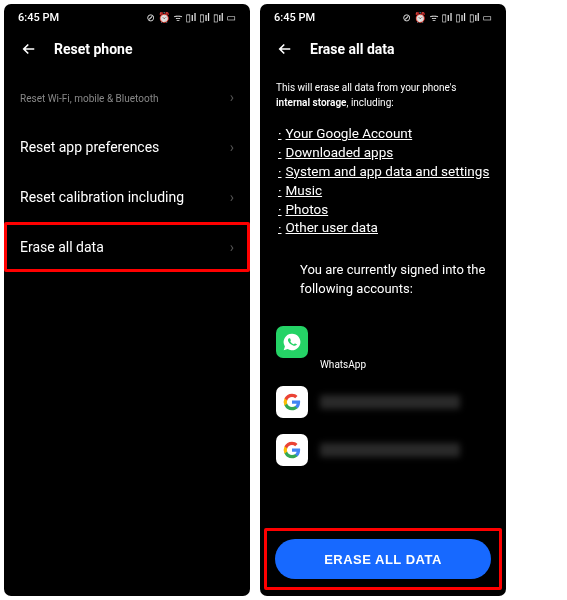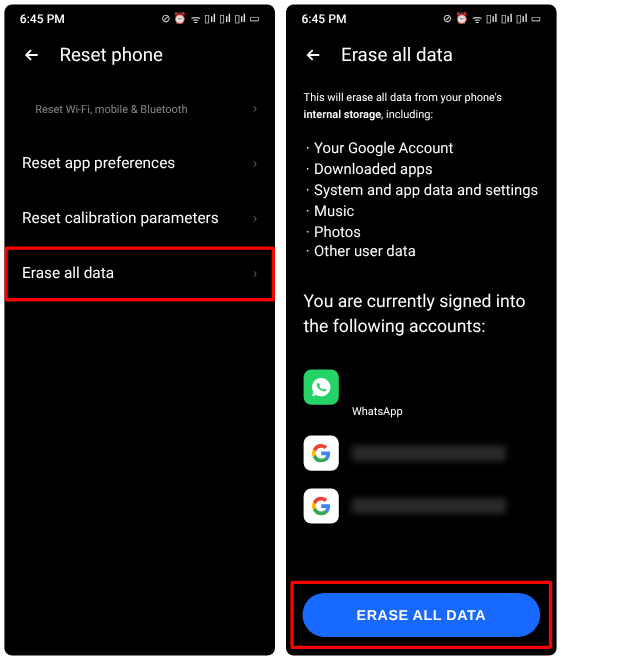--- a/index.html
+++ b/index.html
@@ -46,22 +46,22 @@
       padding: 10px 16px 14px;
     }
     .back-arrow {
       width: 18px;
       height: 18px;
       display: flex;
       align-items: center;
       justify-content: center;
     }
     .header-title {
-      font-size: 17px;
-      font-weight: 400;
+      font-size: 14px;
+      font-weight: 700;
     }
     .content {
       flex: 1;
       padding: 0 16px;
     }
     .list-item {
       display: flex;
       align-items: center;
       justify-content: space-between;
       padding: 12px 0;
@@ -71,21 +71,20 @@
       flex: 1;
     }
     .list-item-label {
       font-size: 14px;
       color: #fff;
     }
     .list-item-sub {
       font-size: 10px;
       color: #888;
       margin-top: 2px;
-      margin-left: 12px;
     }
     .chevron {
       color: #555;
       font-size: 14px;
     }
     .highlighted {
       border: 3px solid #ff0000;
       border-radius: 2px;
     }
     .highlighted-item {
@@ -101,29 +100,31 @@
       font-weight: 600;
     }
     .bullet-list {
       list-style: none;
       padding: 6px 0 10px;
     }
     .bullet-list li {
       font-size: 13.5px;
       line-height: 1.4;
       padding-left: 2px;
+      text-decoration: underline;
     }
     .bullet-list li::before {
       content: "·";
       margin-right: 4px;
     }
     .signed-in-text {
-      font-size: 16px;
+      font-size: 13px;
       line-height: 1.4;
       padding: 14px 0 8px;
+      margin-left: 24px;
     }
     .account-row {
       display: flex;
       align-items: center;
       gap: 12px;
       padding: 8px 0;
     }
     .app-icon {
       width: 32px;
       height: 32px;
@@ -199,21 +200,21 @@
       <span class="chevron">›</span>
     </div>
     <div class="list-item">
       <div class="list-item-text">
         <div class="list-item-label">Reset app preferences</div>
       </div>
       <span class="chevron">›</span>
     </div>
     <div class="list-item">
       <div class="list-item-text">
-        <div class="list-item-label">Reset calibration parameters</div>
+        <div class="list-item-label">Reset calibration including</div>
       </div>
       <span class="chevron">›</span>
     </div>
     <div class="list-item highlighted highlighted-item">
       <div class="list-item-text">
         <div class="list-item-label">Erase all data</div>
       </div>
       <span class="chevron">›</span>
     </div>
   </div>

